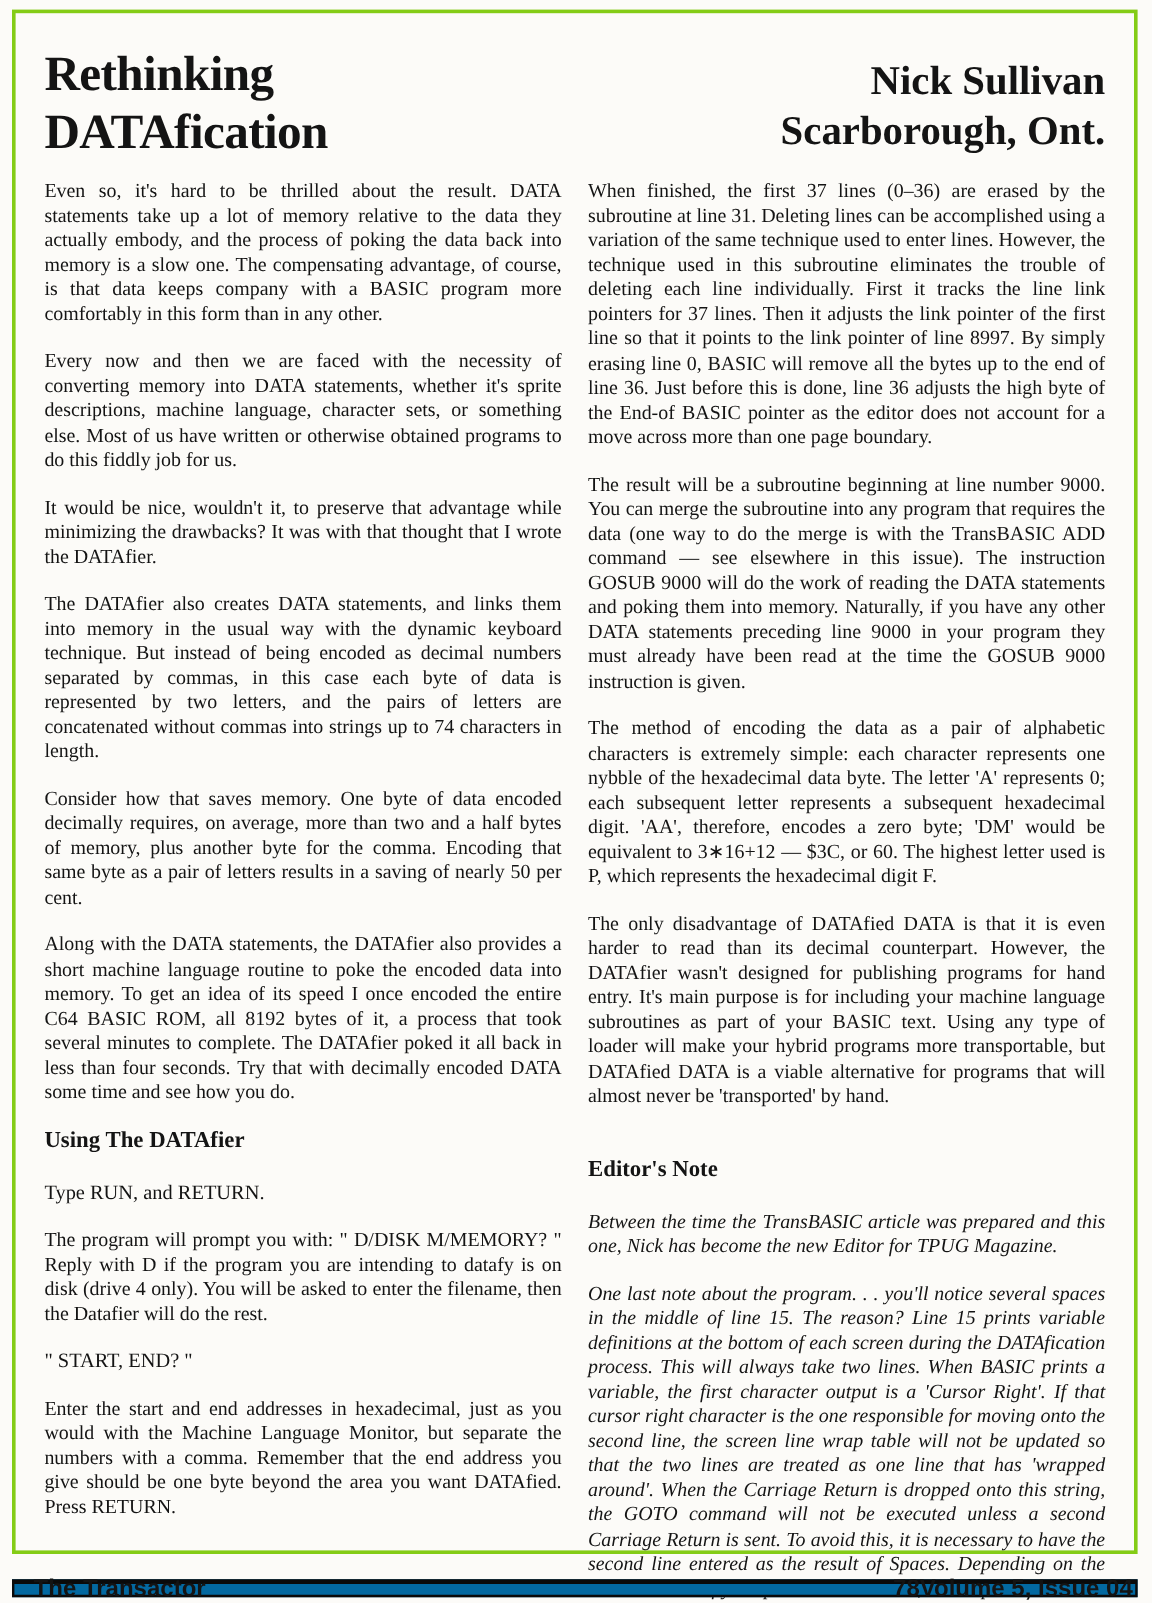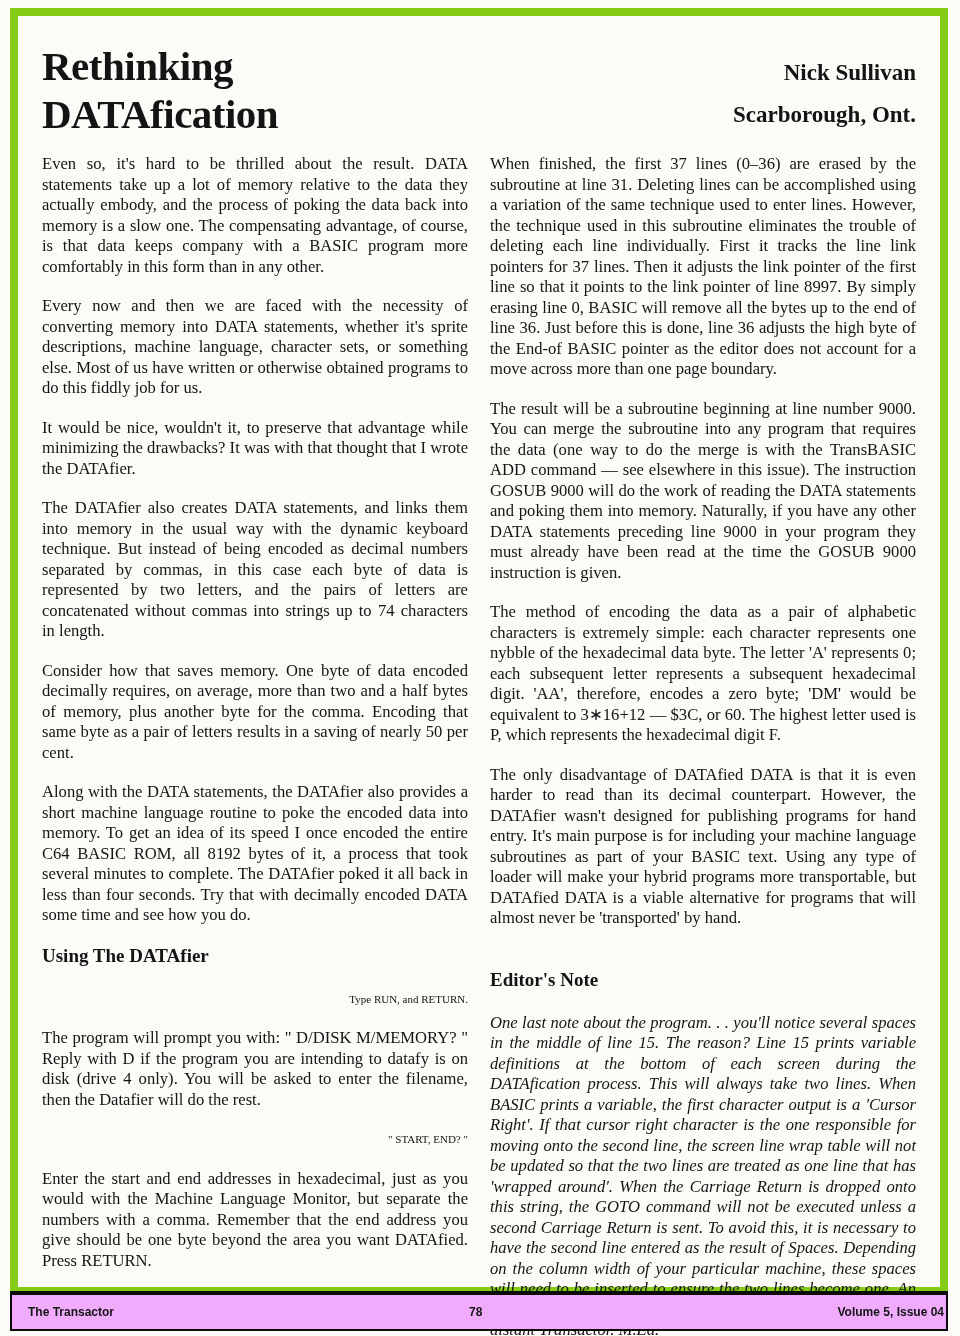--- a/index.html
+++ b/index.html
@@ -9,87 +9,87 @@
     width: 960px;
     height: 1336px;
     background: #fcfbf8;
     color: #141414;
     font-family: "Liberation Serif", serif;
     overflow: hidden;
   }
   .main-box {
     position: absolute;
     left: 10px; top: 8px; right: 12px; bottom: 41px;
-    border: 8px solid #84cc16;
+    border: 3px solid #84cc16;
     padding: 26px 16px 8px 16px;
     background: #fcfbf8;
   }
   .header-row {
     display: flex;
     justify-content: space-between;
     align-items: flex-start;
     padding: 0 8px 0 8px;
   }
   .article-title {
     font-size: 41px;
     line-height: 48px;
     font-weight: bold;
     letter-spacing: -0.5px;
     margin: 0;
   }
   .author-block {
     text-align: right;
-    font-size: 23px;
+    font-size: 34px;
     line-height: 42px;
     font-weight: bold;
     padding-top: 10px;
     font-family: Liberation Serif, serif;
   }
   .columns {
     display: flex;
     gap: 22px;
     margin-top: 16px;
     padding: 0 8px;
   }
   .col { flex: 1; min-width: 0; }
   .body-p {
     font-size: 16.6px;
     line-height: 20.5px;
     text-align: justify;
     margin: 0 0 19px 0;
   }
   .centered-line {
-    font-size: 11px;
+    font-size: 17px;
     line-height: 20.5px;
-    text-align: right;
+    text-align: left;
     margin: 0 0 19px 0;
   }
   .section-heading {
     font-size: 19px;
     font-weight: bold;
     margin: 6px 0 22px 0;
     line-height: 22px;
   }
   .section-heading.editors { margin-top: 40px; }
   .italic-p { font-style: italic; }
   .footer-band {
     position: absolute;
     left: 10px; right: 12px; bottom: 5px;
-    height: 40px;
+    height: 15px;
     border: 2px solid #0a0a0a;
     border-top-width: 4px;
     display: flex;
     align-items: center;
     font-family: "Liberation Sans", sans-serif;
     font-weight: bold;
-    font-size: 12px;
-    background: #f0abfc;
+    font-size: 20px;
+    background: #0369a1;
   }
   .footer-left  { padding-left: 16px; }
-  .footer-center { flex: 1; text-align: center; }
+  .footer-center { flex: 1; text-align: right; }
   .footer-right { padding-right: 2px; }
 </style>
 </head>
 <body>
 
 <div class="page">
   <div class="main-box">
 
     <div class="header-row">
       <h1 class="article-title">
@@ -118,20 +118,21 @@
         <p class="body-p">Enter the start and end addresses in hexadecimal, just as you would with the Machine Language Monitor, but separate the numbers with a comma. Remember that the end address you give should be one byte beyond the area you want DATAfied. Press RETURN.</p>
 
       </div>
 
       <div class="col">
         <p class="body-p">When finished, the first 37 lines (0–36) are erased by the subroutine at line 31. Deleting lines can be accomplished using a variation of the same technique used to enter lines. However, the technique used in this subroutine eliminates the trouble of deleting each line individually. First it tracks the line link pointers for 37 lines. Then it adjusts the link pointer of the first line so that it points to the link pointer of line 8997. By simply erasing line 0, BASIC will remove all the bytes up to the end of line 36. Just before this is done, line 36 adjusts the high byte of the End-of BASIC pointer as the editor does not account for a move across more than one page boundary.</p>
         <p class="body-p">The result will be a subroutine beginning at line number 9000. You can merge the subroutine into any program that requires the data (one way to do the merge is with the TransBASIC ADD command — see elsewhere in this issue). The instruction GOSUB 9000 will do the work of reading the DATA statements and poking them into memory. Naturally, if you have any other DATA statements preceding line 9000 in your program they must already have been read at the time the GOSUB 9000 instruction is given.</p>
         <p class="body-p">The method of encoding the data as a pair of alphabetic characters is extremely simple: each character represents one nybble of the hexadecimal data byte. The letter 'A' represents 0; each subsequent letter represents a subsequent hexadecimal digit. 'AA', therefore, encodes a zero byte; 'DM' would be equivalent to 3∗16+12 — $3C, or 60. The highest letter used is P, which represents the hexadecimal digit F.</p>
         <p class="body-p">The only disadvantage of DATAfied DATA is that it is even harder to read than its decimal counterpart. However, the DATAfier wasn't designed for publishing programs for hand entry. It's main purpose is for including your machine language subroutines as part of your BASIC text. Using any type of loader will make your hybrid programs more transportable, but DATAfied DATA is a viable alternative for programs that will almost never be 'transported' by hand.</p>
         <h2 class="section-heading editors">Editor's Note</h2>
+        <p class="body-p italic-p">Between the time the TransBASIC article was prepared and this one, Nick has become the new Editor for TPUG Magazine.</p>
         <p class="body-p italic-p">One last note about the program. . . you'll notice several spaces in the middle of line 15. The reason? Line 15 prints variable definitions at the bottom of each screen during the DATAfication process. This will always take two lines. When BASIC prints a variable, the first character output is a 'Cursor Right'. If that cursor right character is the one responsible for moving onto the second line, the screen line wrap table will not be updated so that the two lines are treated as one line that has 'wrapped around'. When the Carriage Return is dropped onto this string, the GOTO command will not be executed unless a second Carriage Return is sent. To avoid this, it is necessary to have the second line entered as the result of Spaces. Depending on the column width of your particular machine, these spaces will need to be inserted to ensure the two lines become one. An article on the screen wrap table will be appearing in a not too distant Transactor. M.Ed.</p>
       </div>
 
     </div>
   </div>
 
   <div class="footer-band">
     <span class="footer-left">The Transactor</span>
     <span class="footer-center">78</span>
     <span class="footer-right">Volume 5, Issue 04</span>

